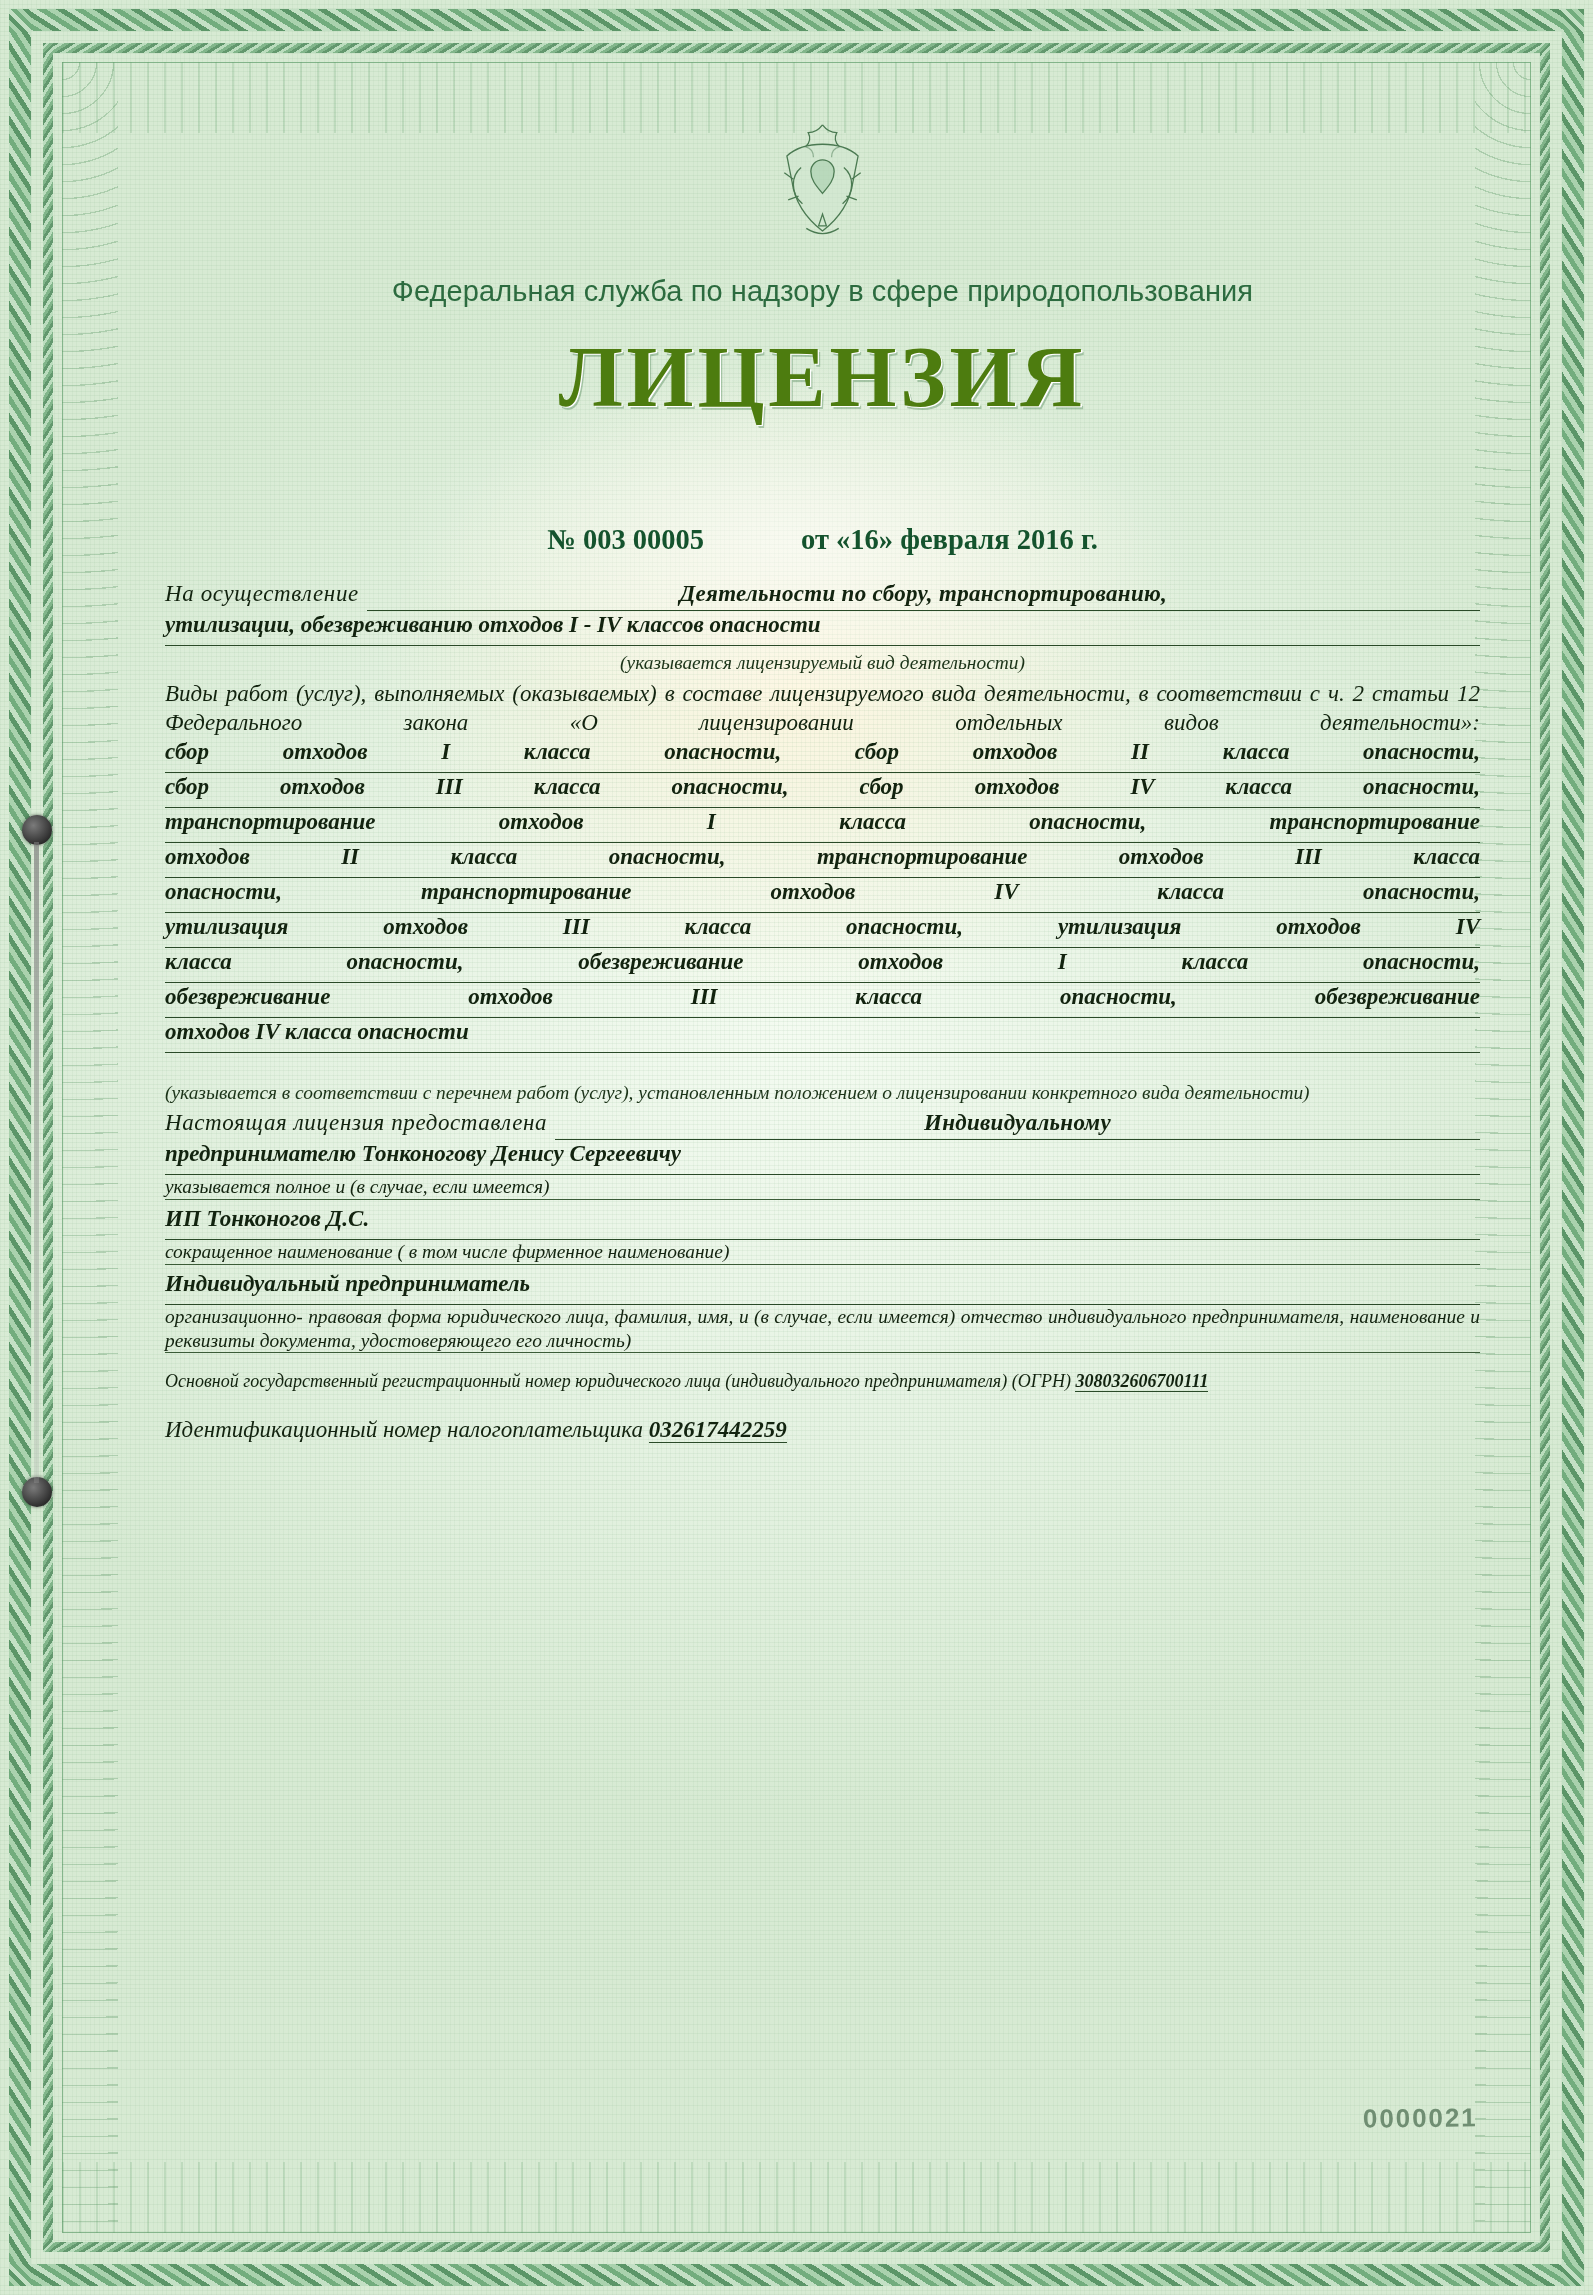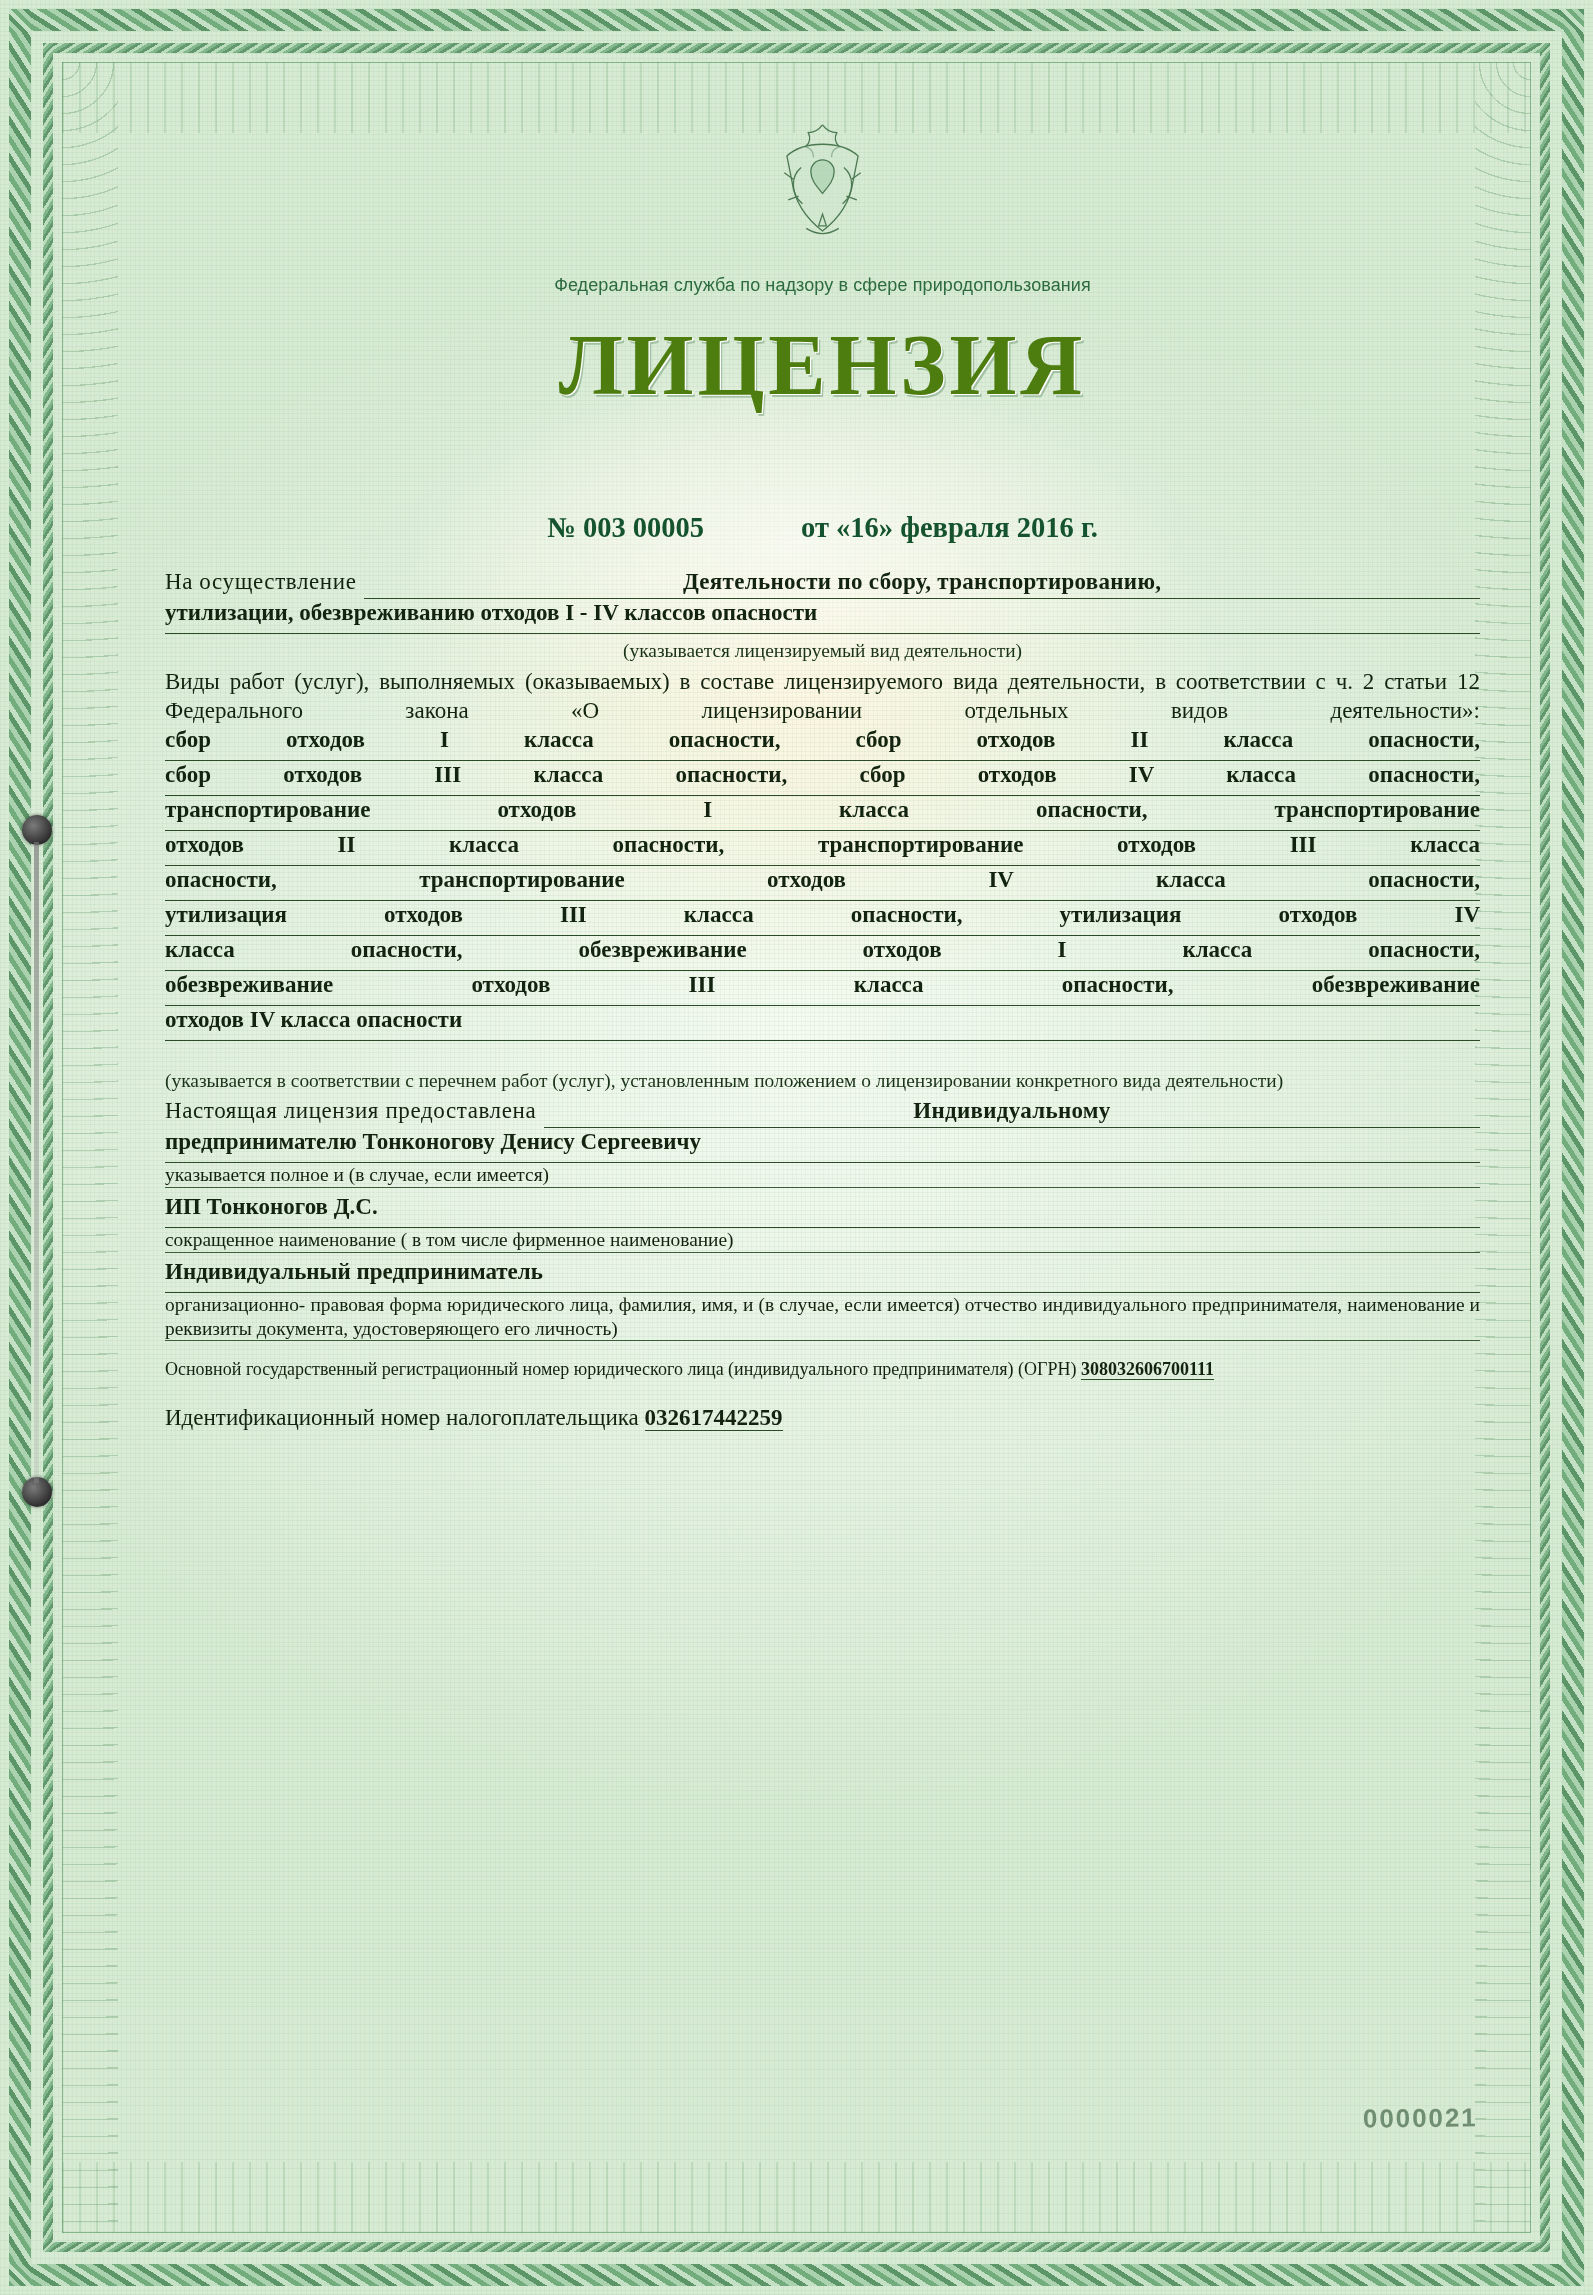--- a/index.html
+++ b/index.html
@@ -122,21 +122,21 @@
 
   .emblem {
     width: 123px;
     height: 149px;
     margin: 0 auto 9px auto;
     display: block;
   }
 
   .agency {
     text-align: center;
-    font-size: 18px;
+    font-size: 29px;
     color: #2c6b3f;
     font-family: "Liberation Sans", sans-serif;
     letter-spacing: 0.1px;
     margin-bottom: 26px;
   }
 
   .title {
     text-align: center;
     font-size: 86px;
     font-weight: bold;
@@ -158,20 +158,21 @@
     font-weight: bold;
     color: #14532d;
     margin-bottom: 24px;
   }
 
   .body-text {
     font-size: 23px;
     line-height: 1.26;
     color: #12230f;
     text-align: justify;
+    font-style: italic;
   }
   .row {
     display: flex;
     align-items: baseline;
     gap: 7.8px;
   }
   .lead {
     white-space: nowrap;
     letter-spacing: 0.6px;
   }

